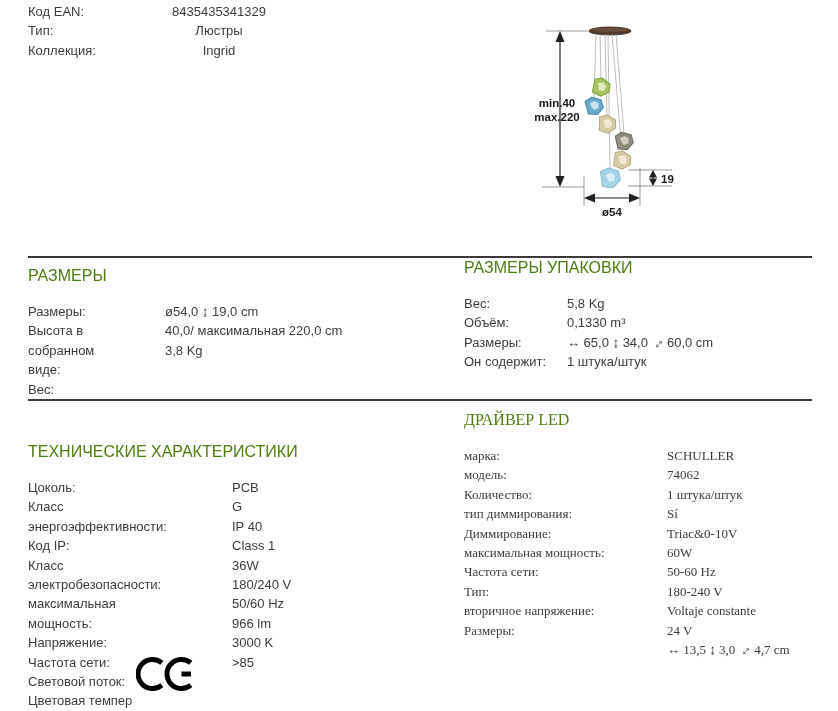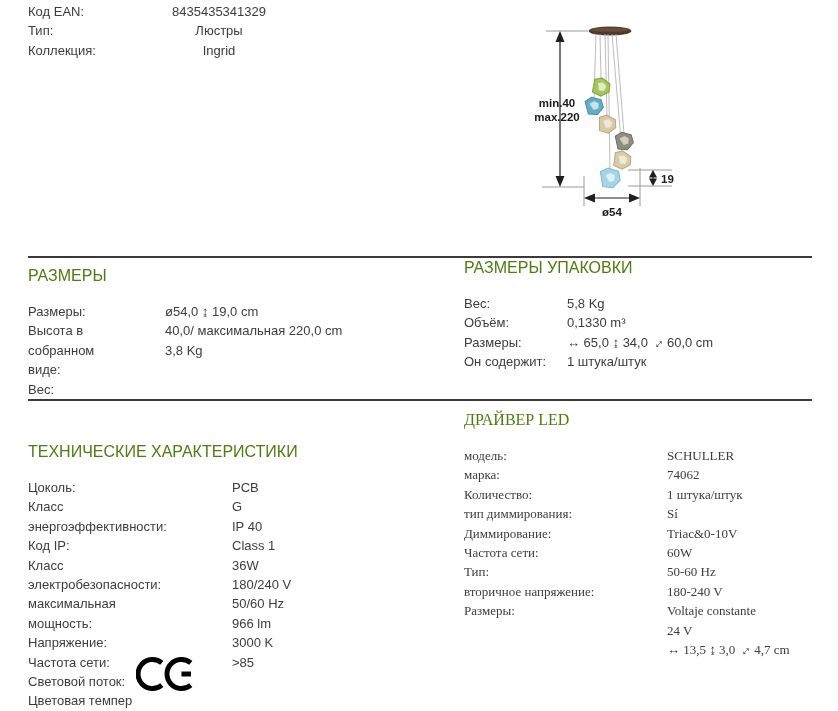--- a/index.html
+++ b/index.html
@@ -170,25 +170,26 @@
       <div class="line">3000 K</div>
       <div class="line">&gt;85</div>
     </div>
   </div>
 </div>
 
 <div class="abs" style="left:464px;top:410px;width:370px;font-family:Liberation Serif, serif;">
   <div class="section-title">ДРАЙВЕР LED</div>
   <div class="kv" style="position:absolute;top:36px;left:0;width:370px;">
     <div class="labels row-stack">
+      <div class="line">марка:</div>
       <div class="line">модель:</div>
-      <div class="line">марка:</div>
       <div class="line">Количество:</div>
       <div class="line">тип диммирования:</div>
       <div class="line">Диммирование:</div>
+      <div class="line">максимальная мощность:</div>
       <div class="line">Частота сети:</div>
       <div class="line">Тип:</div>
       <div class="line">вторичное напряжение:</div>
       <div class="line">Размеры:</div>
     </div>
     <div class="values row-stack" style="left:203px;">
       <div class="line">SCHULLER</div>
       <div class="line">74062</div>
       <div class="line">1 штука/штук</div>
       <div class="line">Sí</div>

